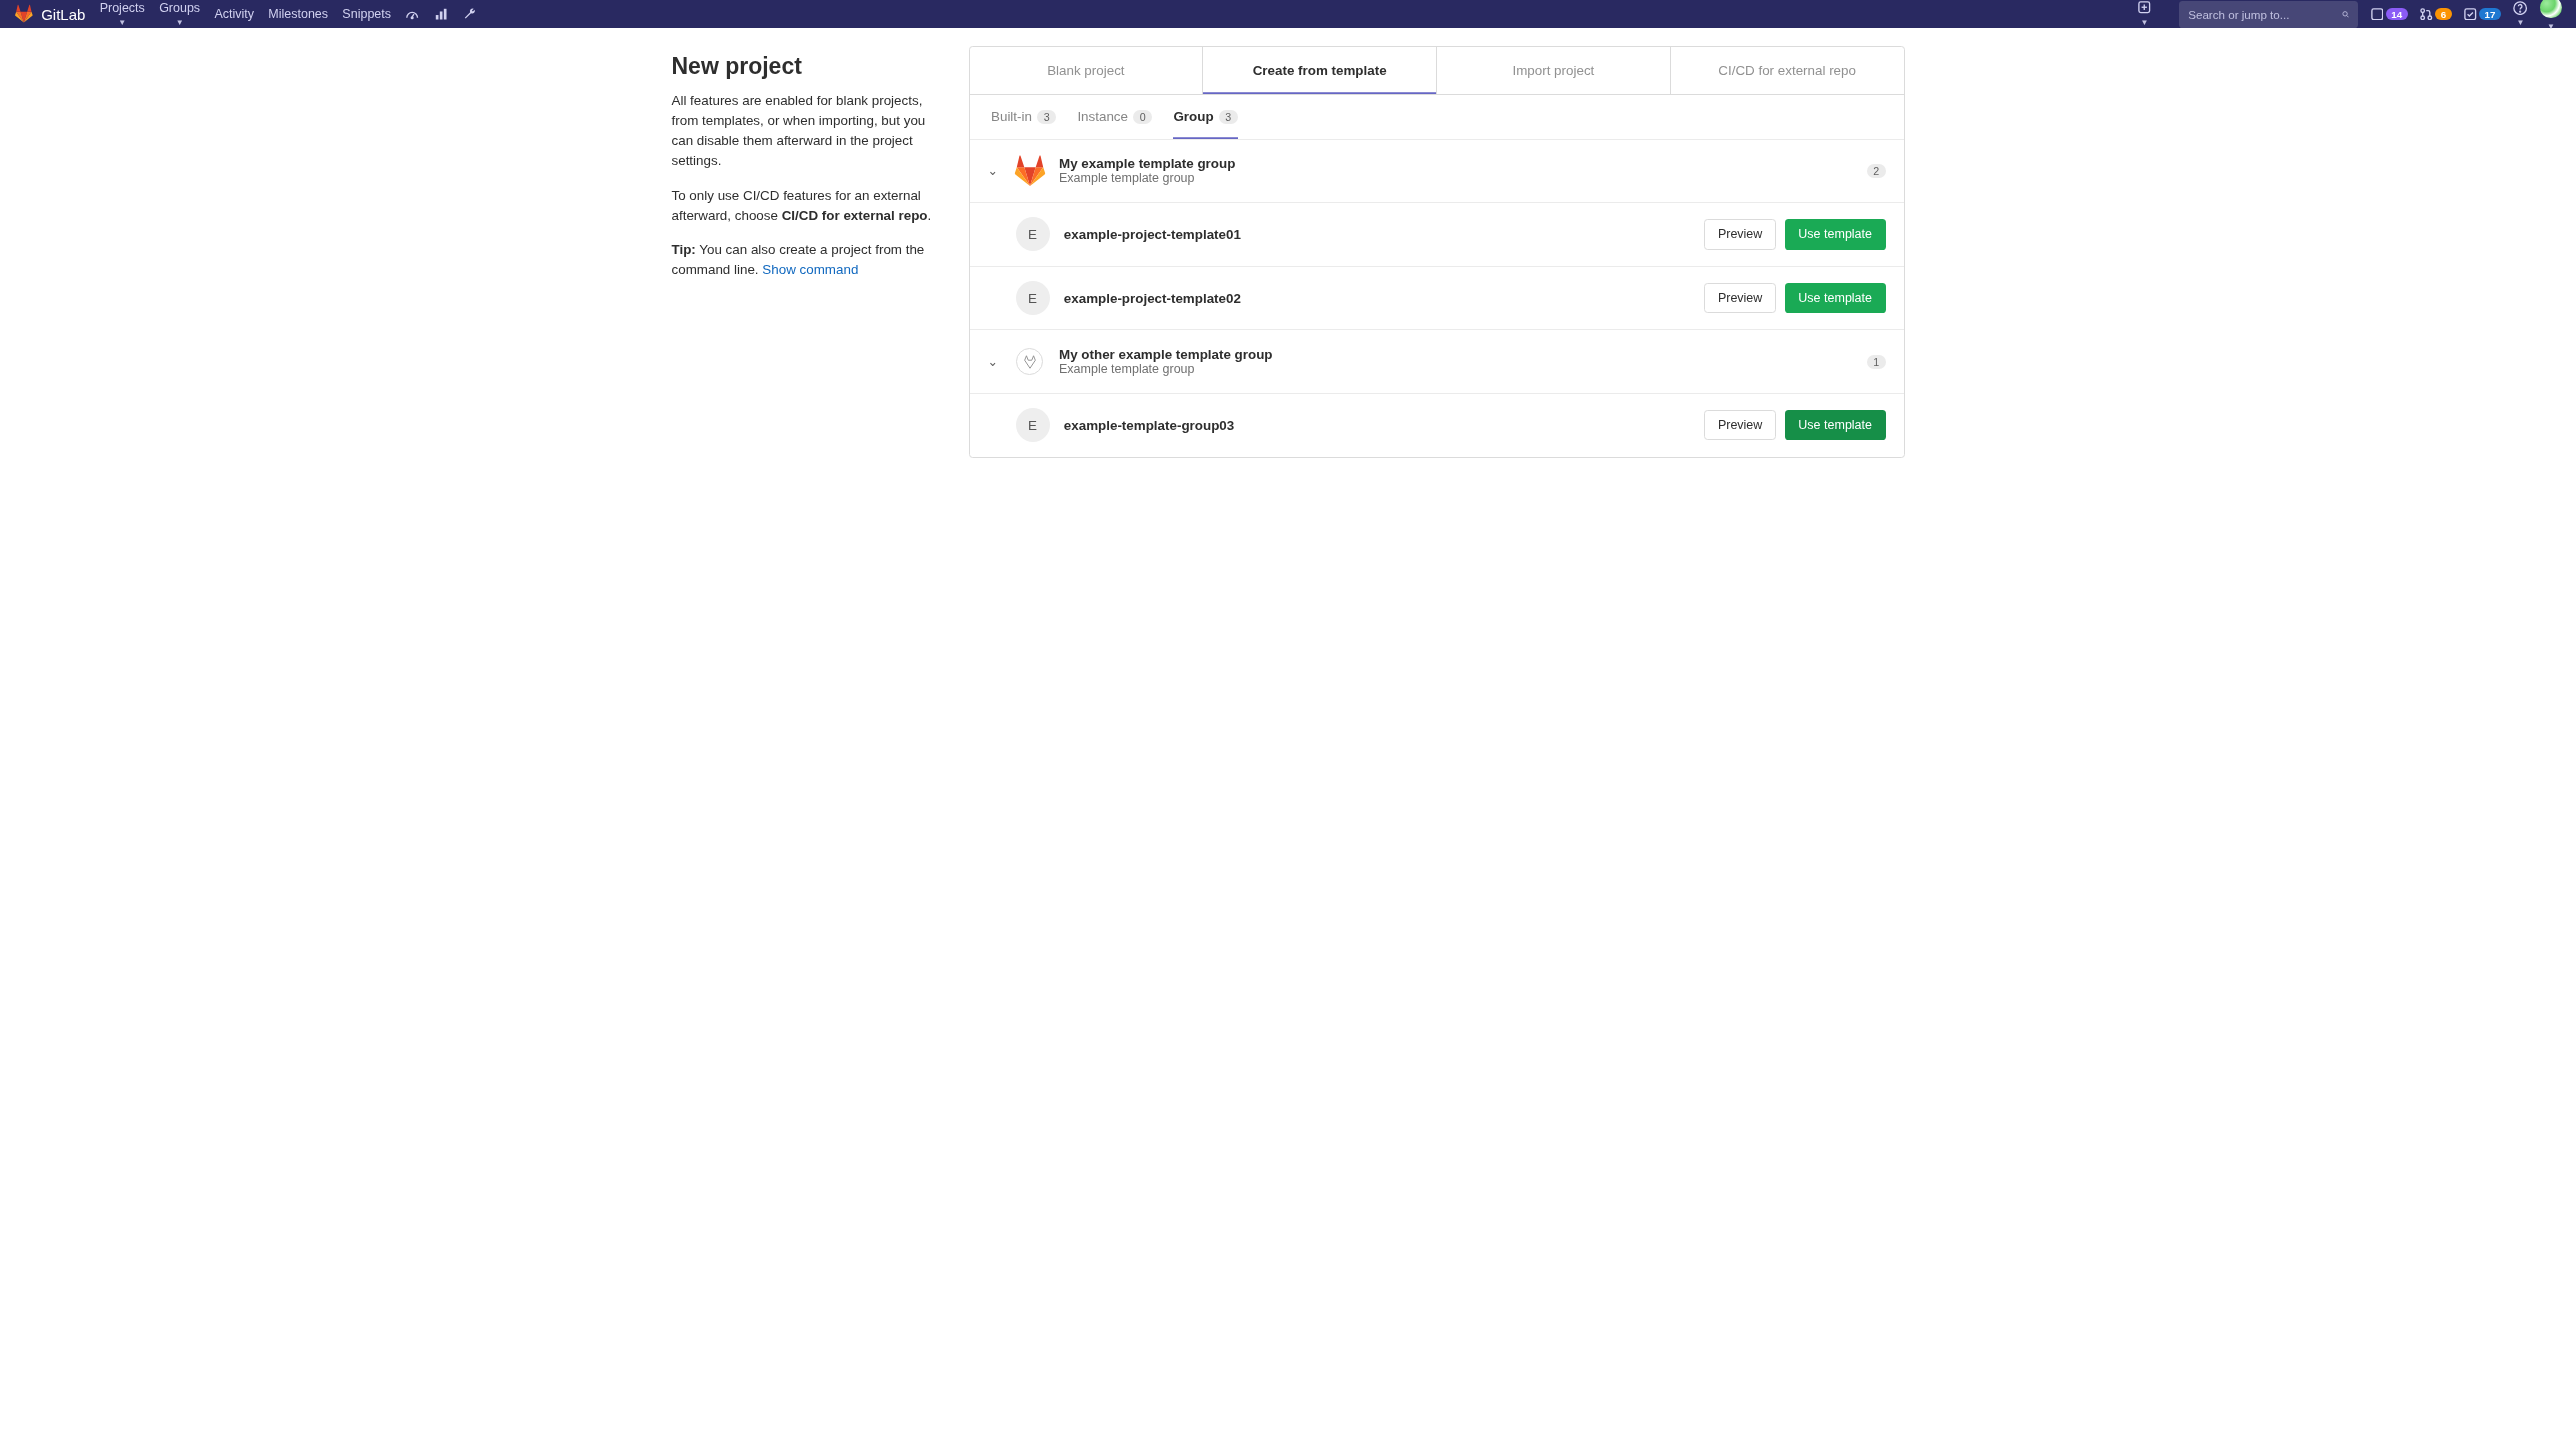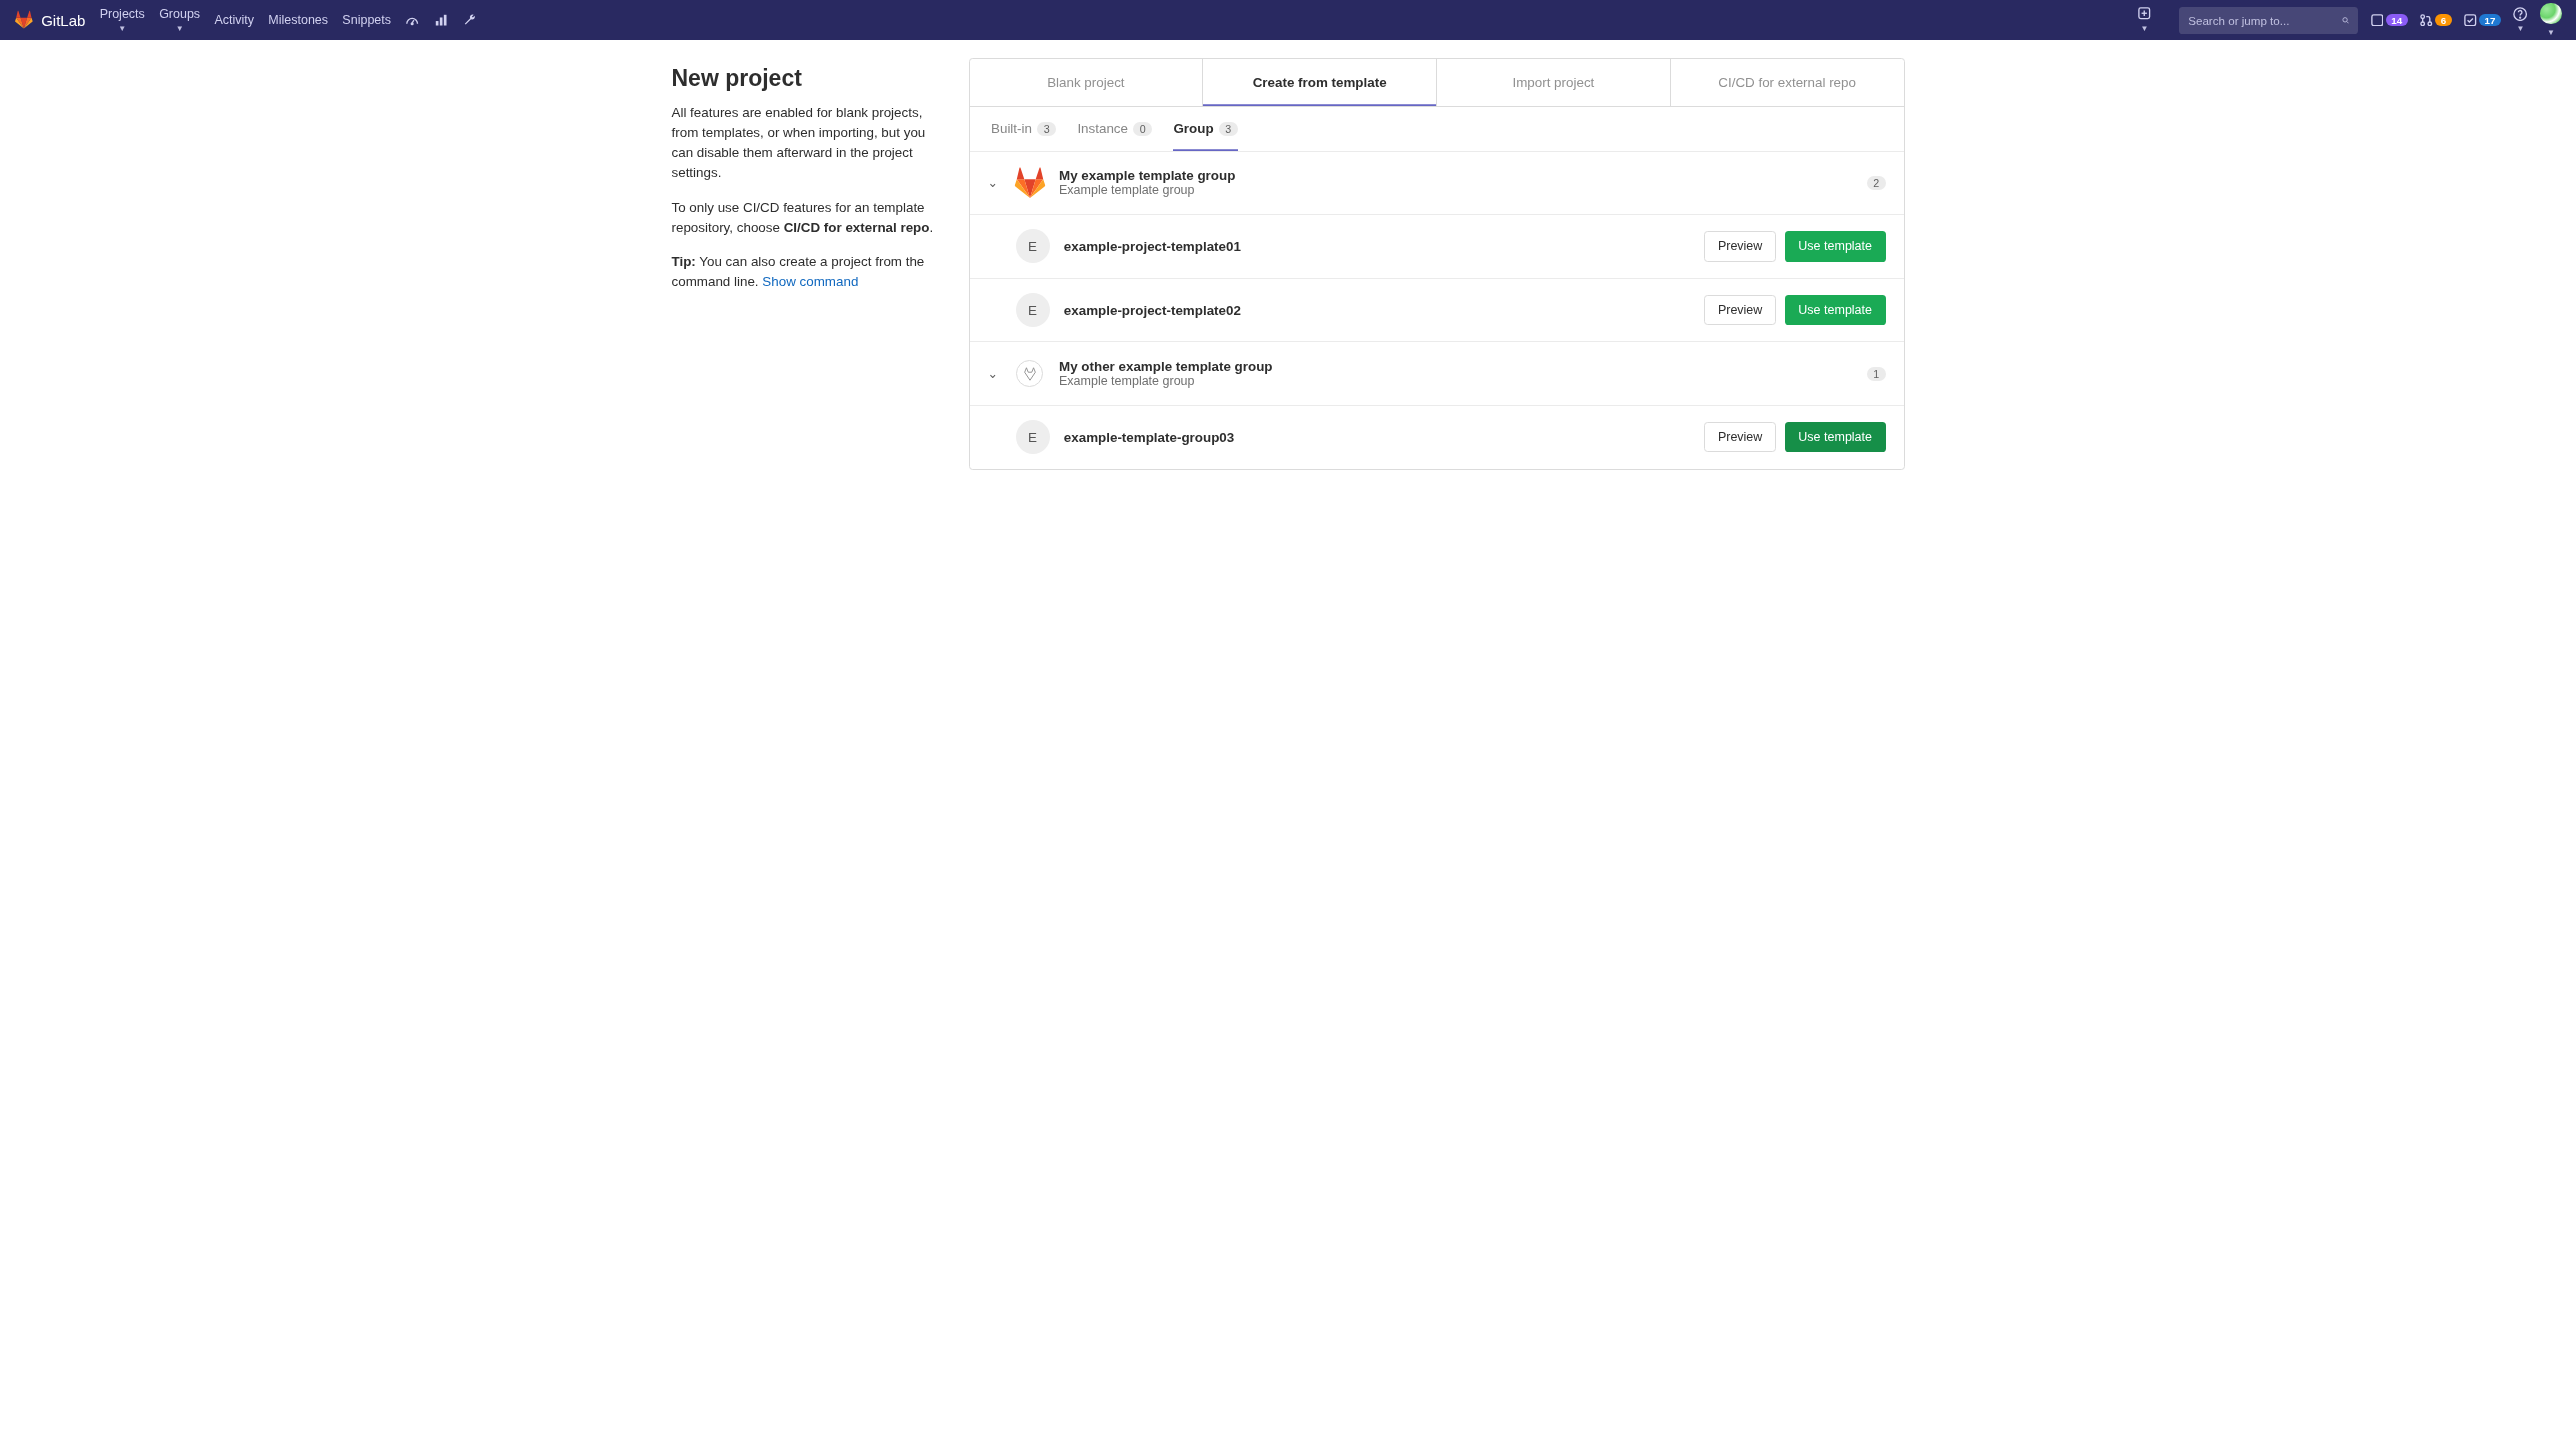--- a/index.html
+++ b/index.html
@@ -1,19 +1,19 @@
 <!DOCTYPE html>
 <html style="font-size:14.3px"><head>
 <meta charset="utf-8">
 <style>
 * { box-sizing: border-box; margin: 0; padding: 0; }
 body { font-family: -apple-system, BlinkMacSystemFont, "Segoe UI", Helvetica, Arial, sans-serif; font-size: 12.5px; color: #2e2e2e; background: #fff; }
 
 
-.navbar { background: #292961; height: 40px; display: flex; align-items: center; padding: 0 14.3px; color: #fff; gap: 36px; }
+.navbar { background: #292961; height: 28px; display: flex; align-items: center; padding: 0 14.3px; color: #fff; gap: 36px; }
 .navbar-left { display: flex; align-items: center; gap: 14.3px; }
 .navbar-right { margin-left: auto; display: flex; align-items: center; gap: 12.5px; }
 .brand { display: flex; align-items: center; gap: 7.2px; font-size: 15px; font-weight: 400; }
 .nav-item { color: #d1d1f0; font-size: 12.5px; cursor: pointer; display: flex; align-items: center; gap: 3.6px; flex-direction: column; }
 .search-box { background: rgba(255,255,255,0.14); border-radius: 3.6px; height: 27px; width: 179px; display: flex; align-items: center; padding: 0 9px; color: #d1d1f0; font-size: 11.6px; margin-left: 16px; }
 .search-box input { background: transparent; border: none; outline: none; color: #d1d1f0; flex: 1; font-size: 11.6px; }
 .search-box input::placeholder { color: #c0c0e0; }
 .badge-nav { display: inline-flex; align-items: center; gap: 2.7px; cursor: pointer; }
 .badge-pill { border-radius: 8px; padding: 0.9px 5.4px; font-size: 9.8px; font-weight: 600; color: #fff; }
 .badge-green { background: #8b5cf6; }
@@ -168,21 +168,21 @@
         <span class="caret">▼</span>
       </div>
   </div>
 </div>
 
 <div class="container">
   <div class="sidebar-info">
     <h1>New project</h1>
     <p>All features are enabled for blank projects, from templates, or when importing, but you can disable them afterward in the project settings.</p>
     <p>
-      <span>To only use CI/CD features for an template repository, choose </span><b>CI/CD for external repo</b><span>.</span>
+      <span>To only use CI/CD features for an external afterward, choose </span><b>CI/CD for external repo</b><span>.</span>
     </p>
     <p>
       <b>Tip:</b><span> You can also create a project from the command line. </span><a href="#">Show command</a>
     </p>
   </div>
 
   <div class="main-panel">
     <div class="tabs-top">
       <div class="tab-top">Blank project</div>
       <div class="tab-top active">Create from template</div>

